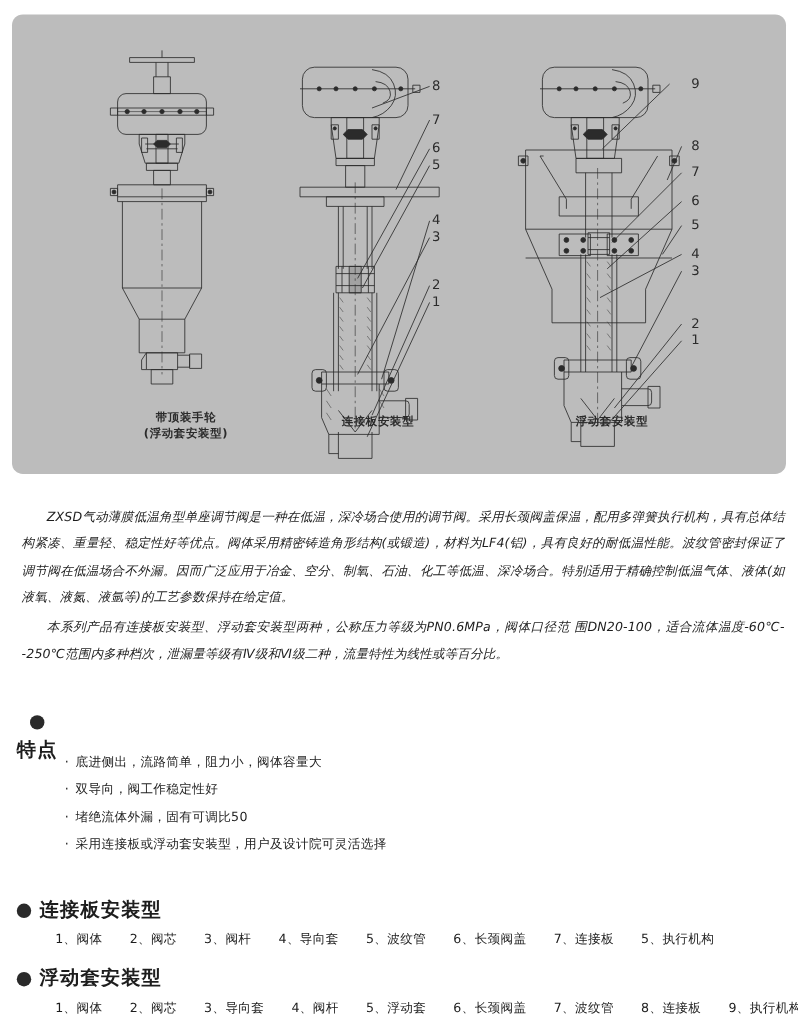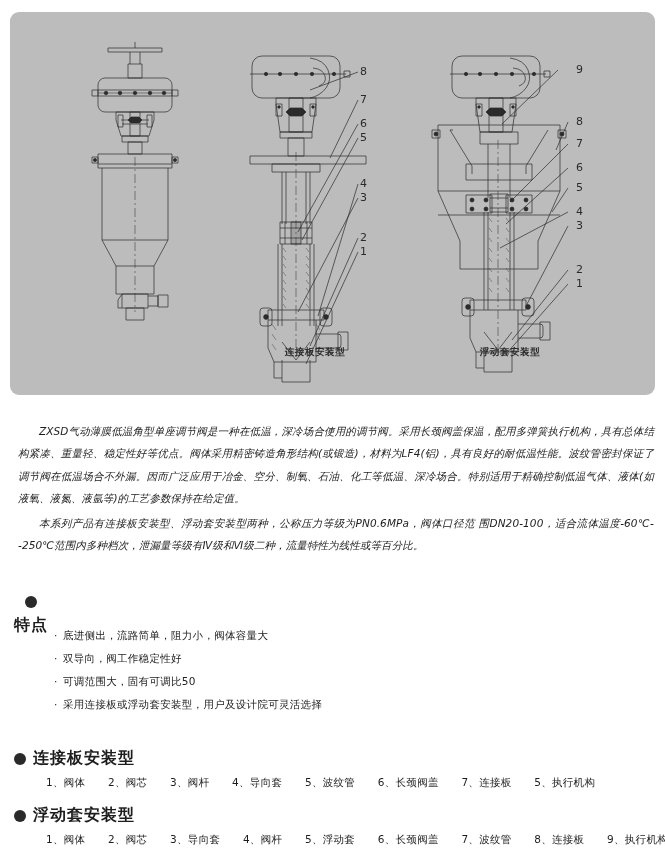--- a/index.html
+++ b/index.html
@@ -403,41 +403,45 @@
       <text x="566" y="135">7</text>
       <text x="566" y="159">6</text>
       <text x="566" y="179">5</text>
       <text x="566" y="203">4</text>
       <text x="566" y="217">3</text>
       <text x="566" y="261">2</text>
       <text x="566" y="275">1</text>
     </g>
   </svg>
 
+  <div class="fig-caption" id="caption-1">
+    <div>带顶装手轮</div>
+    <div>(浮动套安装型)</div>
+  </div>
   <div class="fig-caption" id="caption-2">
     <div>连接板安装型</div>
   </div>
   <div class="fig-caption" id="caption-3">
     <div>浮动套安装型</div>
   </div>
 </div>
 
 <div id="body-copy">
   <p class="para">ZXSD气动薄膜低温角型单座调节阀是一种在低温，深冷场合使用的调节阀。采用长颈阀盖保温，配用多弹簧执行机构，具有总体结构紧凑、重量轻、稳定性好等优点。阀体采用精密铸造角形结构(或锻造)，材料为LF4(铝)，具有良好的耐低温性能。波纹管密封保证了调节阀在低温场合不外漏。因而广泛应用于冶金、空分、制氧、石油、化工等低温、深冷场合。特别适用于精确控制低温气体、液体(如液氧、液氮、液氩等)的工艺参数保持在给定值。</p>
   <p class="para">本系列产品有连接板安装型、浮动套安装型两种，公称压力等级为PN0.6MPa，阀体口径范 围DN20-100，适合流体温度-60℃--250℃范围内多种档次，泄漏量等级有Ⅳ级和Ⅵ级二种，流量特性为线性或等百分比。</p>
 </div>
 
 <div class="section-heading" id="heading-features">
   <span class="heading-dot"></span>
   <span>特点</span>
 </div>
 <ul id="feature-list">
   <li>底进侧出，流路简单，阻力小，阀体容量大</li>
   <li>双导向，阀工作稳定性好</li>
-  <li>可调范围大，固有可调比50</li>
+  <li>堵绝流体外漏，固有可调比50</li>
   <li>采用连接板或浮动套安装型，用户及设计院可灵活选择</li>
 </ul>
 
 <div class="section-heading" id="heading-plate">
   <span class="heading-dot"></span>
   <span>连接板安装型</span>
 </div>
 <div class="parts-line" id="parts-plate">
   <span class="part">1、阀体</span>
   <span class="part">2、阀芯</span>

